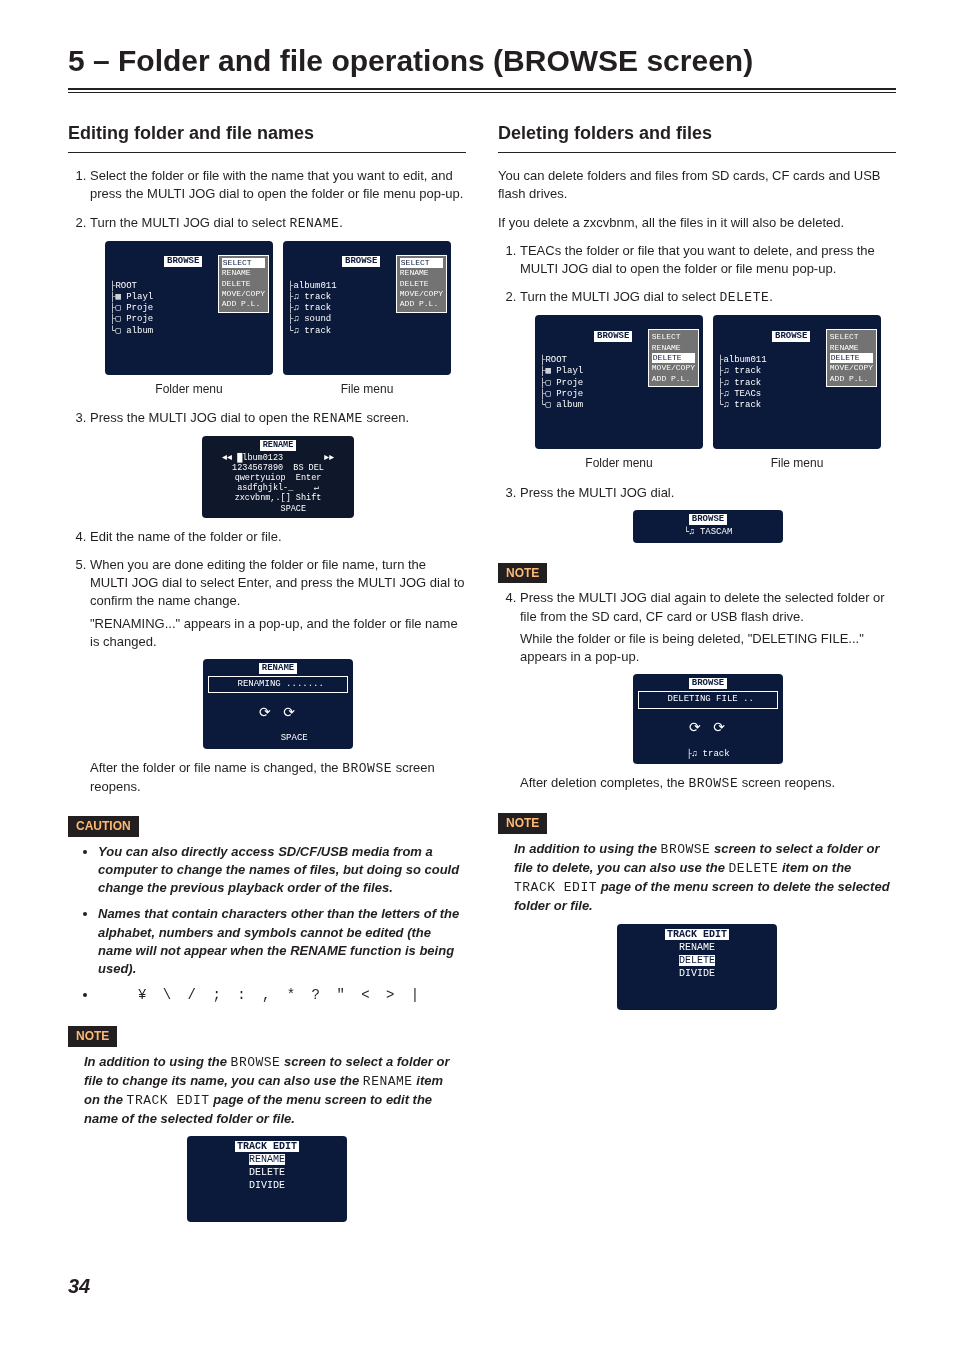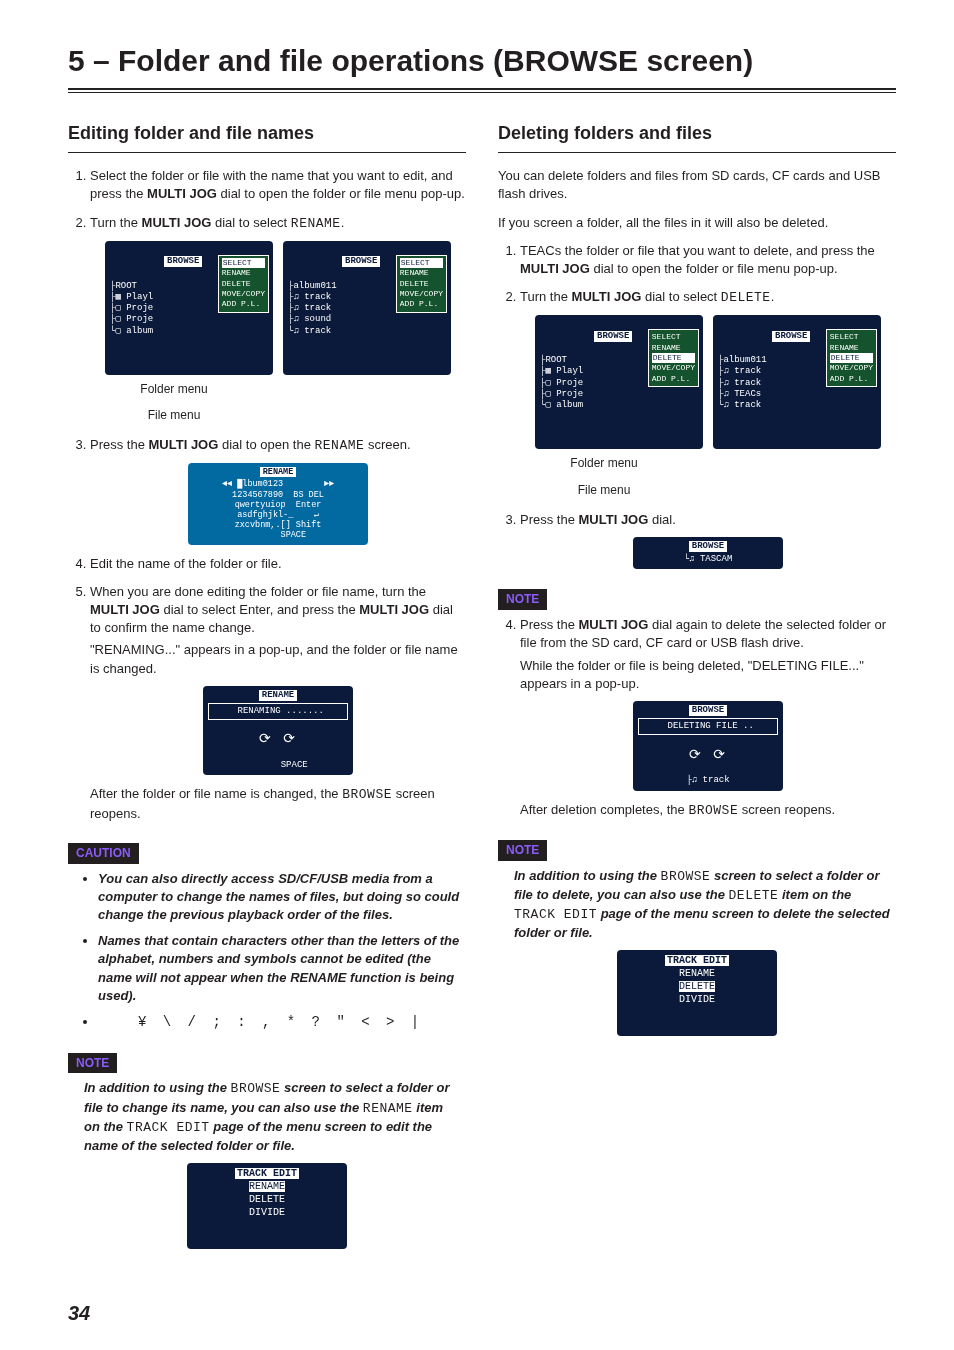--- a/index.html
+++ b/index.html
@@ -49,39 +49,39 @@
   .lcd-title {
     background: #fff;
     color: #0b1a3a;
     font-weight: bold;
     padding: 0 3px;
     display: inline-block;
     margin-bottom: 2px;
     font-size: 9px;
   }
   .popup {
-    background: #14532d;
+    background: #737373;
     border: 1px solid #fff;
     color: #fff;
     position: absolute;
     right: 4px;
     top: 14px;
     font-size: 8px;
     padding: 2px 3px;
     line-height: 1.3;
     white-space: pre;
   }
   .popup .sel { background:#fff; color:#0b1a3a; padding:0 1px; display:block; }
-  .caption-row { display:flex; gap:10px; margin: 6px 0 12px 0; justify-content:center;flex-direction:column; }
+  .caption-row { display:flex; gap:10px; margin: 6px 0 12px 0; justify-content:center; }
   .caption { width:168px; text-align:center; font-size:12px; }
   .lcd-wrap-center { text-align:center; margin: 8px 0 10px 0; }
   .badge {
     display: inline-block;
     background: #231f20;
-    color: #8b5cf6;
+    color: #fdba74;
     font-weight: bold;
     padding: 2px 8px;
     margin: 10px 0 6px 0;
     font-size: 12px;
   }
   .note-body, .caution-body {
     padding-left: 16px;
     padding-right: 4px;
     font-style: italic;
     font-weight: bold;
@@ -89,34 +89,34 @@
   ul.bul { list-style: disc; padding-left: 30px; }
   ul.bul > li { margin-bottom: 8px; font-style: italic; font-weight: bold; }
   .mono-sym {
     font-family: "Courier New", monospace;
     font-style: normal;
     font-weight: normal;
     margin: 4px 0 10px 40px;
     font-size: 14px;
     letter-spacing: 4px;
   }
-  .bold { font-weight: bold; }
+  .bold { font-weight: normal; }
   .monof { font-family: "Courier New", monospace; letter-spacing: 0.5px; }
   .footer { margin-top: 40px; display:flex; align-items:baseline; }
   .pagenum { font-size: 20px; font-style: italic; font-weight: bold; margin-right: 6px; }
   .lcd-inner-line { display:block; }
   .lcd-kbd {
-    background:#0369a1;
+    background:#0f172a;
     color:#fff;
     font-family:"Courier New",monospace;
     font-size:8.5px;
     line-height:1.2;
     padding:4px 5px;
     border-radius:4px;
-    width:180px;
+    width:152px;
     margin: 0 auto;
     white-space:pre;
   }
   .lcd-track {
     background:#0b1a3a;
     color:#fff;
     font-family:"Courier New",monospace;
     font-size:10px;
     line-height:1.3;
     padding:4px 5px;
@@ -233,21 +233,21 @@
       <span>DIVIDE</span><br>
       &nbsp;<br>&nbsp;
     </div>
   </div>
 </div>
 
 <div class="col">
   <h2 class="section">Deleting folders and files</h2>
 
   <p class="body">You can delete folders and files from SD cards, CF cards and USB flash drives.</p>
-  <p class="body">If you screen a folder, all the files in it will also be deleted.</p>
+  <p class="body">If you delete a zxcvbnm, all the files in it will also be deleted.</p>
 
   <ol class="steps">
     <li>
       <span>TEACs the folder or file that you want to delete, and press the </span><span class="bold">MULTI JOG</span><span> dial to open the folder or file menu pop-up.</span>
     </li>
     <li>
       <span>Turn the </span><span class="bold">MULTI JOG</span><span> dial to select </span><span class="monof">DELETE</span><span>.</span>
 
       <div class="lcd-row">
         <div class="lcd">

